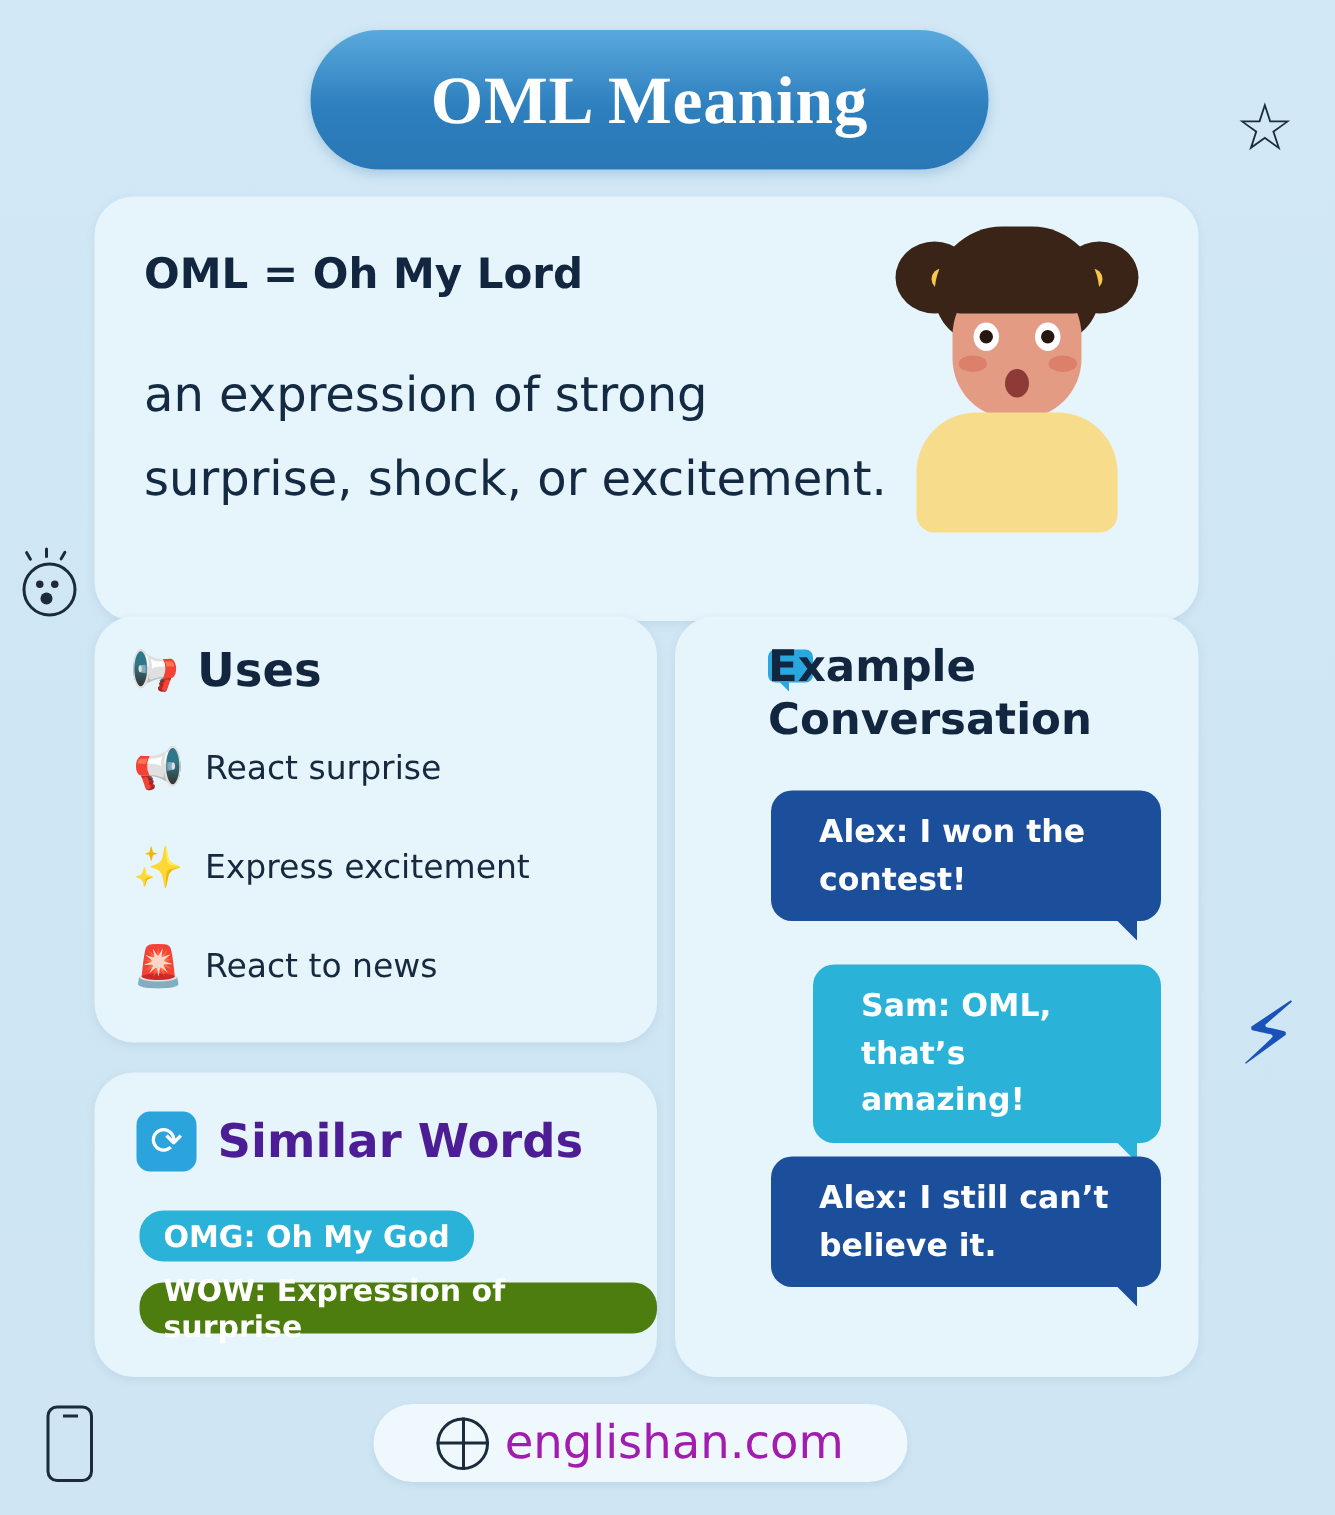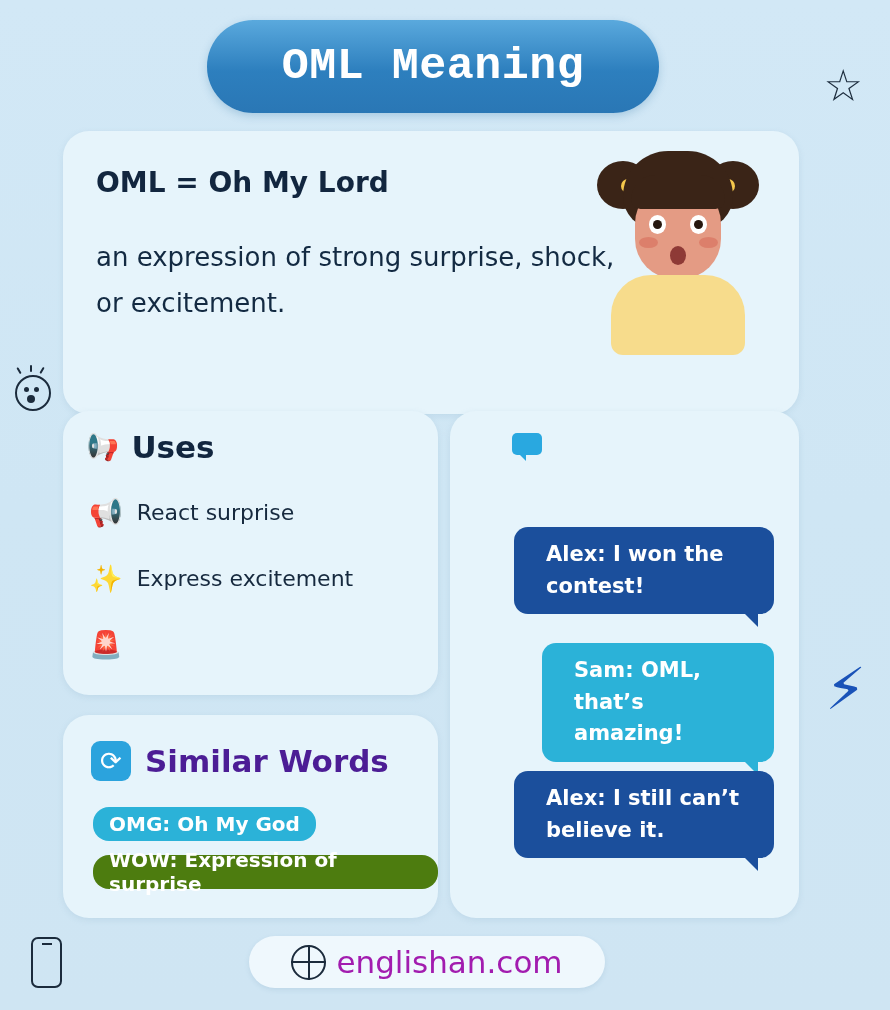--- a/index.html
+++ b/index.html
@@ -32,21 +32,21 @@
     box-shadow: 0 3px 8px rgba(40,110,165,0.25);
     display: flex;
     align-items: center;
     justify-content: center;
   }
   .title-pill span {
     color: #ffffff;
     font-size: 45px;
     font-weight: bold;
     letter-spacing: 0.5px;
-    font-family: Liberation Mono, monospace;
+    font-family: Liberation Serif, serif;
   }
 
   
   .def-card {
     position: absolute;
     left: 63px;
     top: 131px;
     width: 736px;
     height: 283px;
     border-radius: 26px;
@@ -59,21 +59,21 @@
     top: 35px;
     font-size: 28px;
     font-weight: bold;
     color: #12263f;
   }
   .def-body {
     position: absolute;
     left: 33px;
     top: 104px;
     width: 520px;
-    font-size: 26px;
+    font-size: 32px;
     line-height: 1.75;
     color: #132a42;
   }
 
   
   .girl {
     position: absolute;
     right: 38px;
     top: 18px;
     width: 166px;
@@ -494,34 +494,36 @@
     <div class="use-item use-1">
       <span class="emoji">📢</span>
       <span>React surprise</span>
     </div>
     <div class="use-item use-2">
       <span class="emoji">✨</span>
       <span>Express excitement</span>
     </div>
     <div class="use-item use-3">
       <span class="emoji">🚨</span>
+      <span>React to news</span>
     </div>
   </div>
 
   <div class="similar-card">
     <div class="sim-head">
       <span class="refresh-icon">⟳</span>
       <span class="h-text">Similar Words</span>
     </div>
     <div class="chip chip-1">OMG: Oh My God</div>
     <div class="chip chip-2">WOW: Expression of surprise</div>
   </div>
 
   <div class="conv-card">
     <div class="conv-icon"></div>
+    <div class="conv-head">Example Conversation</div>
 
     <div class="bubble b1">
       <span>Alex: I won the contest!</span>
     </div>
     <div class="bubble b2">
       <span>Sam: OML, that’s amazing!</span>
     </div>
     <div class="bubble b3">
       <span>Alex: I still can’t believe it.</span>
     </div>

